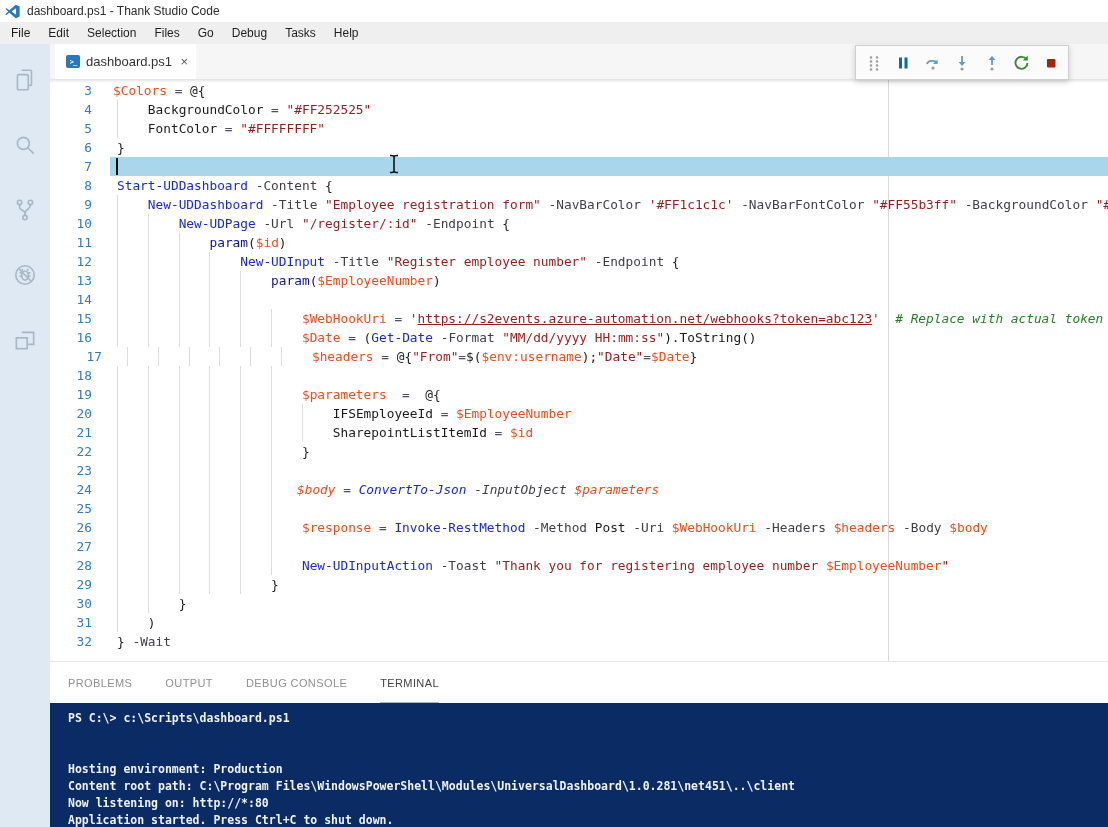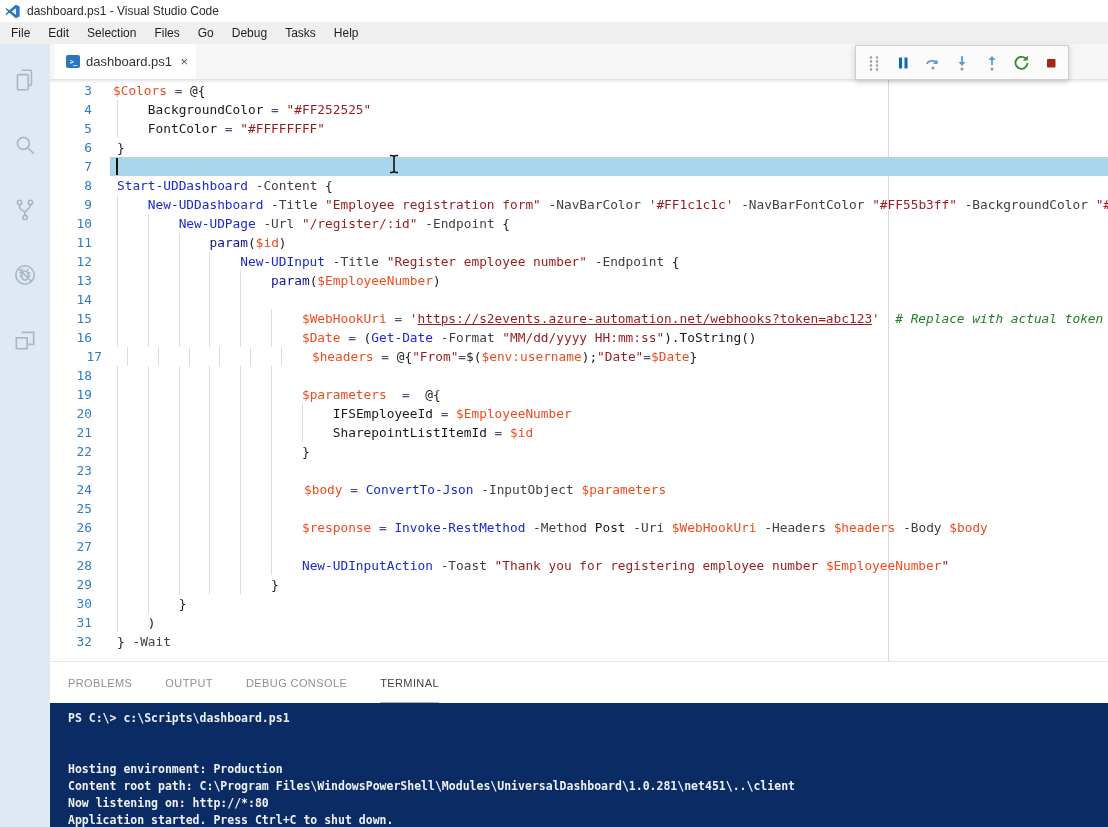--- a/index.html
+++ b/index.html
@@ -67,21 +67,21 @@
             color:#eef1f5;font:bold 11.5px "DejaVu Sans Mono",monospace;padding:8px 0 0 18px;box-sizing:border-box}
   .tline{height:17px;white-space:pre}
 </style>
 </head>
 <body style="--v: #ed4c1e; --s: #971c1c; --c: #1b2acf; --k: #101097; --prm: #3f3f46; --o: #4c4c6e; --p: #1b1b1b; --cm: #238023; --lnc: #2f7bc4; --sel: #aad6ec; --termbg: #0b2b64; --actbg: #dfe9f3; --acticon: #a9b6c3;">
 
 <div class="titlebar">
   <svg class="vscode-logo" viewBox="0 0 16 16">
     <path fill="#2977be" d="M11.5 0.8 4.6 6.7 1.6 4.4 0.4 5l3 3-3 3 1.2.7 3-2.3 6.9 5.8 4.1-1.9V2.7L11.5.8zM11.8 4.5v7L7 8l4.8-3.5z"></path>
   </svg>
-  <span>dashboard.ps1 - Visual Studio Code</span>
+  <span>dashboard.ps1 - Thank Studio Code</span>
 </div>
 
 <div class="menubar" id="menubar">
     <div class="menu-item">File</div>
     <div class="menu-item">Edit</div>
     <div class="menu-item">Selection</div>
     <div class="menu-item">Files</div>
     <div class="menu-item">Go</div>
     <div class="menu-item">Debug</div>
     <div class="menu-item">Tasks</div>
@@ -355,21 +355,21 @@
       <div class="ln">23</div>
     </div>
     <div class="line" style="top: 401px;">
       <div class="guide" style="left: 67px;"></div>
       <div class="guide" style="left: 97.824px;"></div>
       <div class="guide" style="left: 128.648px;"></div>
       <div class="guide" style="left: 159.472px;"></div>
       <div class="guide" style="left: 190.296px;"></div>
       <div class="guide" style="left: 221.12px;"></div>
       <div class="ln">24</div>
-      <div class="codetext" style="left: 254px;"><span class="v">$body</span><span class="o"> = </span><span class="c">ConvertTo-Json</span><span class="p"> </span><span class="prm">-InputObject</span><span class="p"> </span><span class="v">$parameters</span></div>
+      <div class="codetext" style="left: 247px; font-style: italic;"><span class="v">$body</span><span class="o"> = </span><span class="c">ConvertTo-Json</span><span class="p"> </span><span class="prm">-InputObject</span><span class="p"> </span><span class="v">$parameters</span></div>
     </div>
     <div class="line" style="top: 420px;">
       <div class="guide" style="left: 67px;"></div>
       <div class="guide" style="left: 97.824px;"></div>
       <div class="guide" style="left: 128.648px;"></div>
       <div class="guide" style="left: 159.472px;"></div>
       <div class="guide" style="left: 190.296px;"></div>
       <div class="guide" style="left: 221.12px;"></div>
       <div class="ln">25</div>
     </div>

